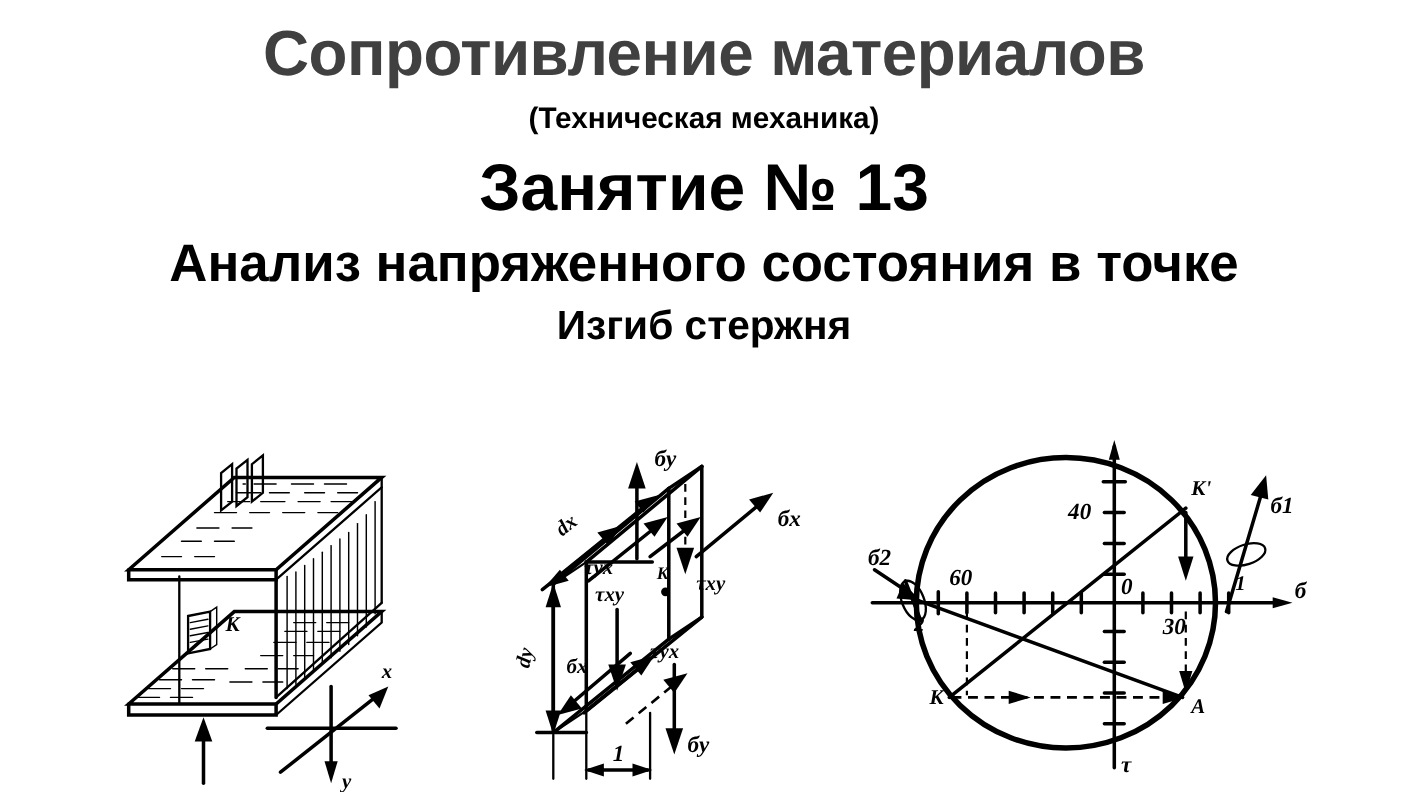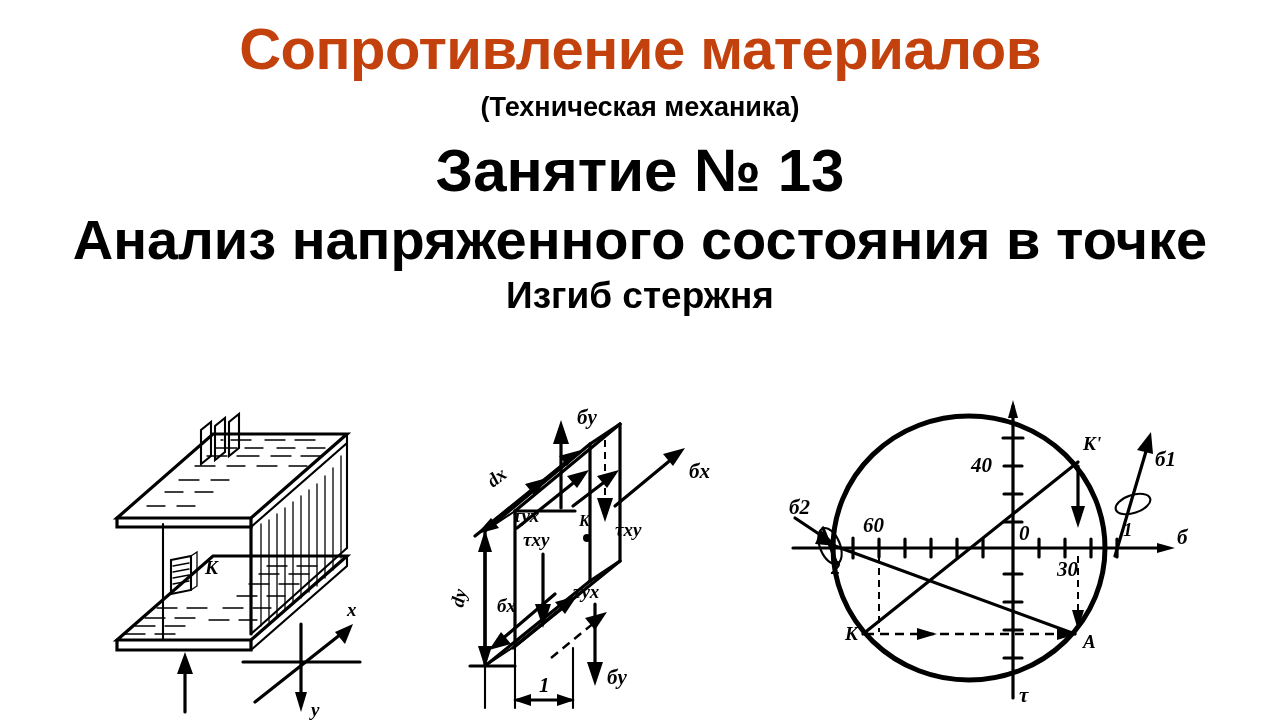--- a/index.html
+++ b/index.html
@@ -28,42 +28,42 @@
     top: 18px;
     width: 1280px;
     text-align: center;
   }
   .t-main {
     font-family: "Liberation Sans", sans-serif;
     font-weight: bold;
     font-size: 58px;
     line-height: 62px;
     letter-spacing: -0.5px;
-    color: #c2410c;
+    color: #404040;
     margin: 0;
   }
   .t-sub {
     font-family: "Liberation Sans", sans-serif;
     font-weight: bold;
     font-size: 27px;
     line-height: 34px;
     margin: 10px 0 0 0;
   }
   .t-lesson {
     font-family: Liberation Sans, sans-serif;
     font-weight: bold;
     font-size: 60px;
     line-height: 66px;
     margin: 14px 0 0 0;
     letter-spacing: 0px;
   }
   .t-topic {
     font-family: "Liberation Sans", sans-serif;
     font-weight: bold;
-    font-size: 56px;
+    font-size: 48px;
     line-height: 48px;
     margin: 12px 0 0 0;
   }
   .t-topic2 {
     font-family: "Liberation Sans", sans-serif;
     font-weight: bold;
     font-size: 37px;
     line-height: 44px;
     margin: 10px 0 0 0;
   }
@@ -74,21 +74,21 @@
     left: 0;
     top: 396px;
     width: 1280px;
     height: 324px;
   }
   .fig {
     position: absolute;
     top: 0;
   }
   #fig-beam  { left: 95px;  width: 330px; height: 324px; }
-  #fig-cube  { left: 455px; width: 310px; height: 324px; }
+  #fig-cube  { left: 473px; width: 310px; height: 324px; }
   #fig-mohr  { left: 775px; width: 420px; height: 324px; }
 
   svg { display: block; overflow: visible; }
   .ln   { stroke: #000; fill: none; stroke-width: 2.1; stroke-linecap: round; }
   .ln-t { stroke: #000; fill: none; stroke-width: 1.3; stroke-linecap: round; }
   .ln-h { stroke: #000; fill: none; stroke-width: 3.2; stroke-linecap: round; }
   .ln-d { stroke: #000; fill: none; stroke-width: 2.0; stroke-dasharray: 7 5; }
   .ln-d2{ stroke: #000; fill: none; stroke-width: 2.4; stroke-dasharray: 9 6; }
   .fillk { fill: #000; stroke: none; }
   .lbl {

